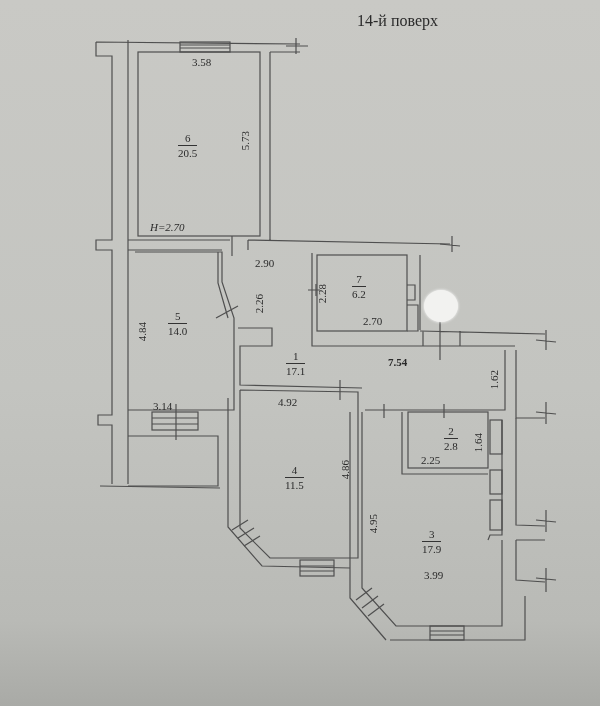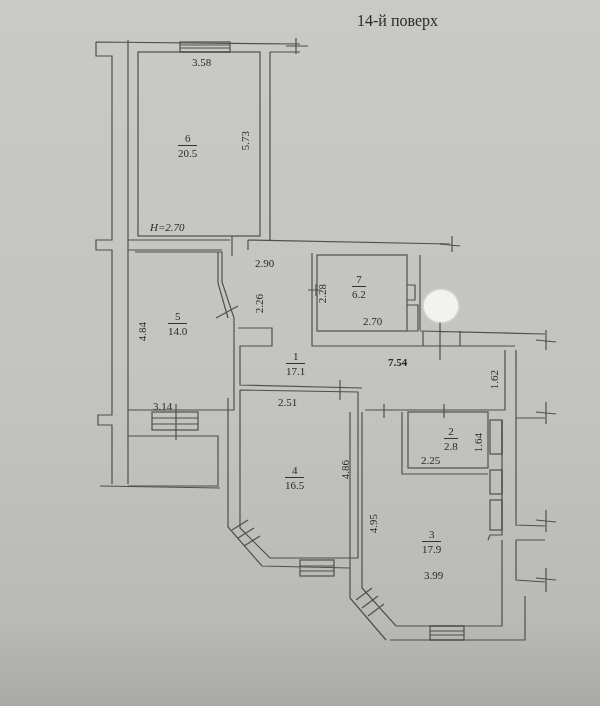--- a/index.html
+++ b/index.html
@@ -108,21 +108,21 @@
 <div class="room-num" style="left:352px;top:273px;">
   <span class="n">7</span>
   <span class="a">6.2</span>
 </div>
 <div class="room-num" style="left:286px;top:350px;">
   <span class="n">1</span>
   <span class="a">17.1</span>
 </div>
 <div class="room-num" style="left:285px;top:464px;">
   <span class="n">4</span>
-  <span class="a">16.5</span>
+  <span class="a">11.5</span>
 </div>
 <div class="room-num" style="left:444px;top:425px;">
   <span class="n">2</span>
   <span class="a">2.8</span>
 </div>
 <div class="room-num" style="left:422px;top:528px;">
   <span class="n">3</span>
   <span class="a">17.9</span>
 </div>
 
@@ -130,20 +130,20 @@
 <div class="lbl vert" style="left:236px;top:135px;">5.73</div>
 <div class="lbl" style="left:150px;top:222px;font-style:italic;">H=2.70</div>
 <div class="lbl" style="left:255px;top:258px;">2.90</div>
 <div class="lbl vert" style="left:250px;top:298px;">2.26</div>
 <div class="lbl vert" style="left:313px;top:288px;">2.28</div>
 <div class="lbl" style="left:363px;top:316px;">2.70</div>
 <div class="lbl vert" style="left:133px;top:326px;">4.84</div>
 <div class="lbl" style="left:388px;top:357px;font-weight:bold;">7.54</div>
 <div class="lbl vert" style="left:485px;top:374px;">1.62</div>
 <div class="lbl" style="left:153px;top:401px;">3.14</div>
-<div class="lbl" style="left:278px;top:397px;">2.51</div>
+<div class="lbl" style="left:278px;top:397px;">4.92</div>
 <div class="lbl vert" style="left:336px;top:464px;">4.86</div>
 <div class="lbl vert" style="left:469px;top:437px;">1.64</div>
 <div class="lbl" style="left:421px;top:455px;text-align:right;">2.25</div>
 <div class="lbl vert" style="left:364px;top:518px;">4.95</div>
 <div class="lbl" style="left:424px;top:570px;">3.99</div>
 
 <div class="blob"></div>
 
 </body></html>

